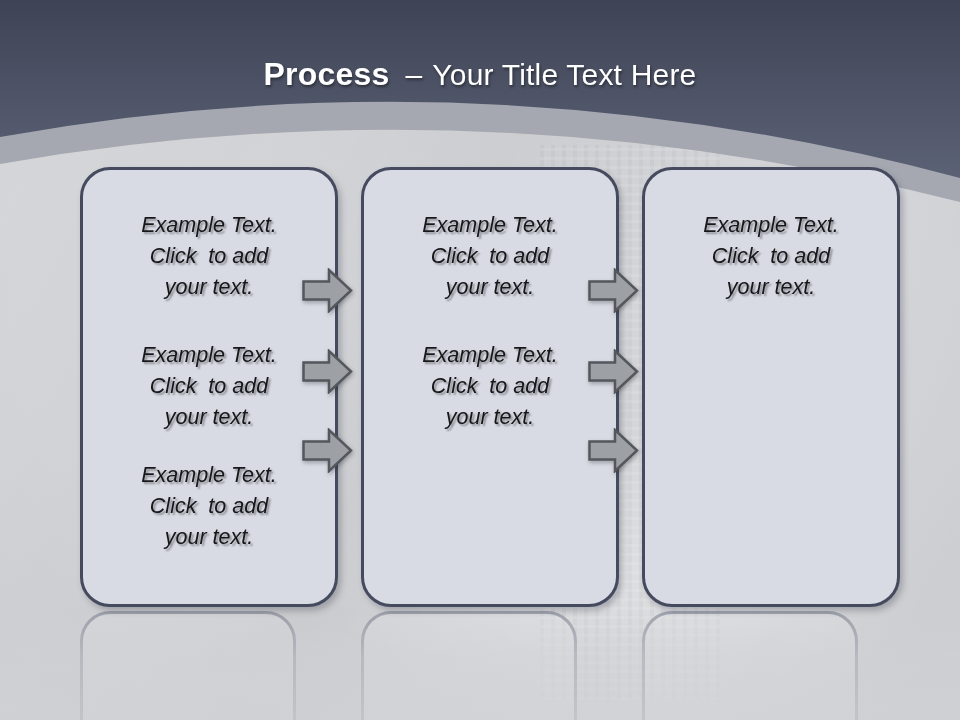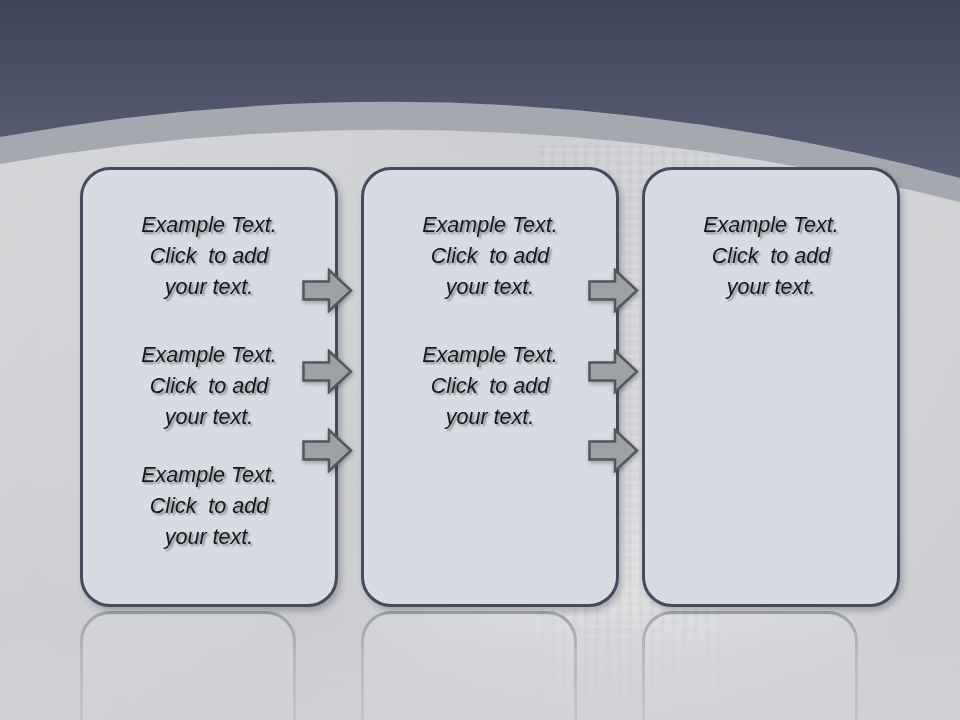--- a/index.html
+++ b/index.html
@@ -75,20 +75,23 @@
     <defs>
       <linearGradient id="hdr" x1="0" y1="0" x2="0" y2="1">
         <stop offset="0" stop-color="#3e4355"></stop>
         <stop offset="1" stop-color="#5c6276"></stop>
       </linearGradient>
     </defs>
     <path d="M0,0 H960 V202 Q480,80 0,164 Z" fill="#a5a8b0"></path>
     <path d="M0,0 H960 V178 Q480,50 0,137 Z" fill="url(#hdr)"></path>
   </svg>
 
+  <div class="title">
+    <span class="title-bold">Process</span><span class="title-dash">–</span><span class="title-rest">Your Title Text Here</span>
+  </div>
 
   <div class="box box-1">
     <div class="tblock slot-1">Example Text.
 Click  to add
 your text.</div>
     <div class="tblock slot-2">Example Text.
 Click  to add
 your text.</div>
     <div class="tblock slot-3">Example Text.
 Click  to add

